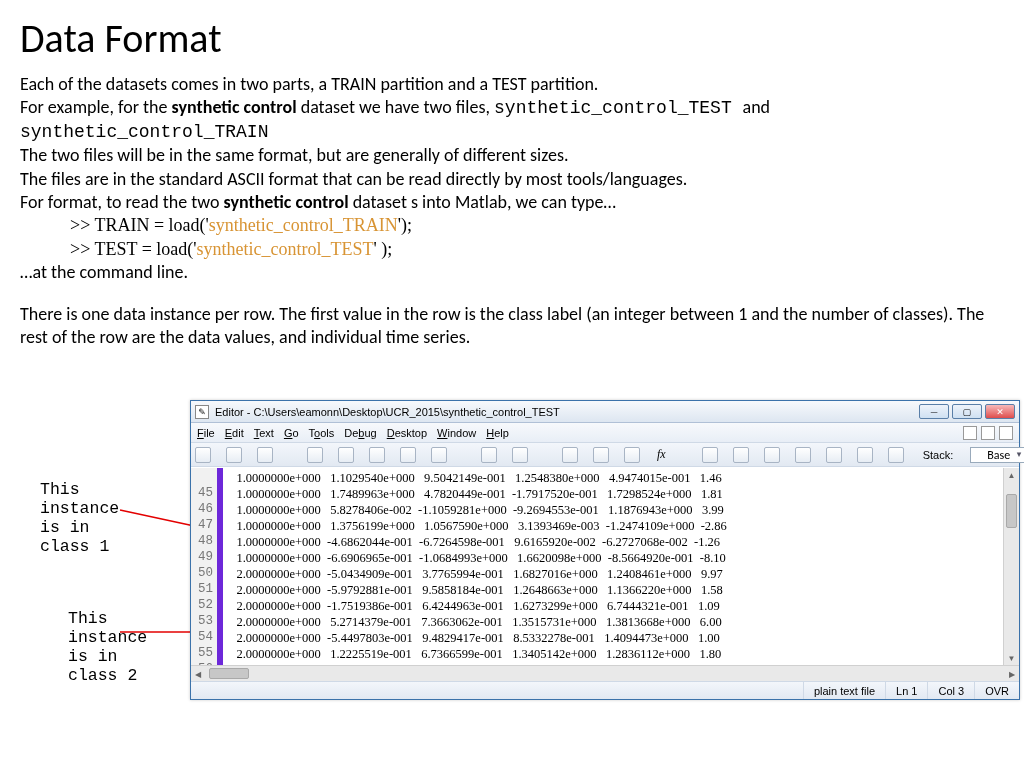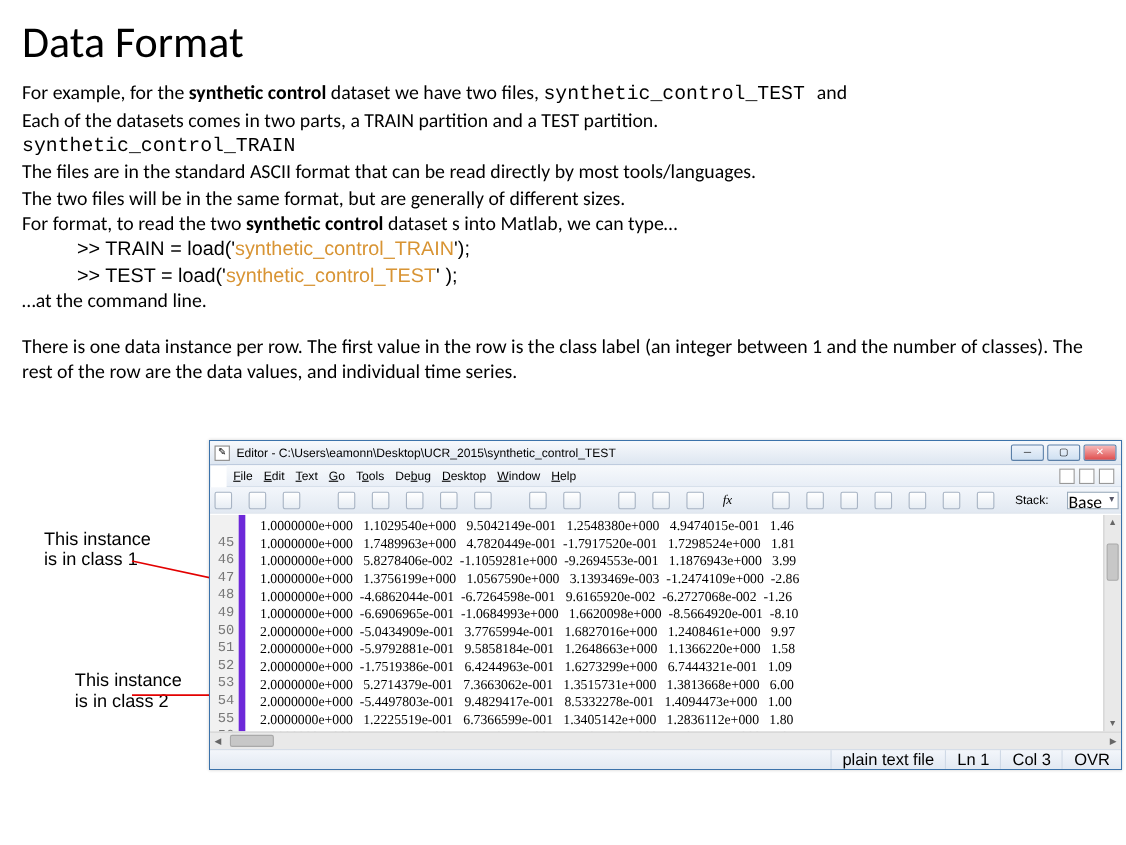--- a/index.html
+++ b/index.html
@@ -14,21 +14,21 @@
     position: relative;
     overflow: hidden;
   }
   .slide { padding: 10px 20px 0 20px; }
   .title { font-size: 40px; margin: 4px 0 10px 0; font-weight: 400; }
   .body-text { font-size: 18px; line-height: 1.3; max-width: 970px; }
   .body-text p { margin: 0; }
   .bold { font-weight: bold; }
   code, .mono { font-family: "Courier New", monospace; }
   .orange { color: #d89434; }
-  .indent { padding-left: 50px; font-family: Liberation Sans, sans-serif; font-size: 18px; }
+  .indent { padding-left: 50px; font-family: Liberation Serif, serif; font-size: 18px; }
   .spacer { height: 18px; }
 
   .workspace { position: absolute; left: 190px; top: 400px; width: 830px; height: 300px; }
   .editor {
     width: 830px; height: 300px;
     border: 1px solid #3b72aa;
     background: #fff;
     display: flex; flex-direction: column;
     font-size: 11px;
     box-shadow: 0 0 3px rgba(0,0,0,.2);
@@ -40,73 +40,73 @@
   }
   .e-titlebar .icon { width: 14px; height: 14px; background:#fff; border:1px solid #888; margin-right:6px; display:inline-flex; align-items:center; justify-content:center; font-size:9px; }
   .e-titlebar .t { flex: 1; font-family: "Segoe UI", Tahoma, sans-serif; font-size: 11px; }
   .win-btns { display:flex; gap:3px; }
   .win-btn { width:30px; height:15px; border:1px solid #5a7fa8; border-radius:2px;
     background: linear-gradient(#eef3fa,#cfe0f2); display:flex; align-items:center; justify-content:center; font-size:9px; }
   .win-btn.close { background: linear-gradient(#f7baba,#df4d4d); color:#fff; }
   .e-menubar {
     background: linear-gradient(#f7f9fc,#e8eef6); height:20px;
     display:flex; align-items:center; padding:0 6px; gap:10px;
-    border-bottom:1px solid #cfd9e6; font-family:"Segoe UI",Tahoma,sans-serif;margin-left:15px;
+    border-bottom:1px solid #cfd9e6; font-family:"Segoe UI",Tahoma,sans-serif;
   }
   .e-menubar span { font-size:11px; }
   .e-menubar span u { text-decoration: underline; }
   .e-menubar .right { margin-left:auto; display:flex; gap:4px; }
   .mb-icon { width:14px; height:14px; border:1px solid #999; background:#fff; } 
   .e-toolbar {
     background: linear-gradient(#f3f6fb,#e2e9f2); height:24px;
     display:flex; align-items:center; padding:0 4px; gap:15px;
     border-bottom:1px solid #cfd9e6;
   }
   .tb-ic { width:16px; height:16px; border:1px solid #a8b4c4; background:linear-gradient(#fff,#e7edf4); border-radius:2px; flex:0 0 auto; }
   .tb-sep { width:1px; height:16px; background:#bcc7d6; margin:0 2px; }
   .tb-label { font-size:11px; font-family:"Segoe UI",Tahoma,sans-serif; margin:0 2px 0 4px; }
-  .tb-sel { height:16px; border:1px solid #9ab; background:#fff; font-size:16px; padding:0 14px 0 0; position:relative; }
+  .tb-sel { height:16px; border:1px solid #9ab; background:#fff; font-size:12px; padding:0 14px 0 16px; position:relative; }
   .tb-sel::after { content:"▾"; position:absolute; right:3px; top:0; font-size:9px; color:#556; }
   .tb-fx { font-style:italic; font-family:serif; font-size:12px; padding:0 2px; }
   .tb-right { margin-left:auto; display:flex; gap:2px; }
   .e-body { flex:1; display:flex; overflow:hidden; border-top:1px solid #fff; }
   .gutter { width:32px; background:#f1f1f1; font-family:"Courier New",monospace; font-size:12.5px;
     color:#777; text-align:right; padding:17px 4px 2px 0; line-height:16px; border-right:6px solid #6d28d9; }
   .code-area { flex:1; font-family:Liberation Serif, serif; font-size:12.5px; line-height:16px;
     padding:2px 4px; white-space:pre; overflow:hidden; position:relative;border-radius:24px; }
   .vscroll { width:16px; background:#e9e9e9; border-left:1px solid #d0d0d0; position:relative; }
   .vscroll .thumb { position:absolute; left:2px; right:2px; top:26px; height:34px; background:#c7c7c7; border:1px solid #a9a9a9; border-radius:2px; }
   .vscroll .arrow { position:absolute; left:0; right:0; height:14px; display:flex; align-items:center; justify-content:center; font-size:8px; color:#666; }
   .vscroll .arrow.up { top:0; }
   .vscroll .arrow.down { bottom:0; }
   .e-hscroll { height:16px; background:#e9e9e9; border-top:1px solid #d0d0d0; position:relative; }
   .e-hscroll .thumb { position:absolute; top:2px; bottom:2px; left:18px; width:40px; background:#c7c7c7; border:1px solid #a9a9a9; border-radius:2px; }
   .e-hscroll .arrow { position:absolute; top:0; bottom:0; width:14px; display:flex; align-items:center; justify-content:center; font-size:8px; color:#666; }
   .e-hscroll .arrow.l { left:0; } .e-hscroll .arrow.r { right:0; }
   .e-status { height:18px; background:linear-gradient(#f3f6fb,#e2e9f2); border-top:1px solid #cfd9e6;
-    display:flex; align-items:center; font-size:15px; font-family:"Segoe UI",Tahoma,sans-serif; }
+    display:flex; align-items:center; font-size:11px; font-family:"Segoe UI",Tahoma,sans-serif; }
   .e-status .s-cell { border-left:1px solid #cfd9e6; padding:0 10px; height:100%; display:flex; align-items:center; }
   .e-status .spacer-flex { flex:1; }
-  .annotation { position:absolute; font-size:16.5px; line-height:1.15; font-family: Liberation Sans, sans-serif; }
+  .annotation { position:absolute; font-size:16.5px; line-height:1.15; font-family: Liberation Mono, monospace; }
   .circle { position:absolute; width:24px; height:20px; border:2.5px solid #e30000; border-radius:50%; }
   svg.arrow { position:absolute; overflow:visible; }
 </style>
 </head>
 <body>
 
 <div class="slide">
   <div class="title">Data Format</div>
   <div class="body-text">
+    <p>Each of the datasets comes in two parts, a TRAIN partition and a TEST partition.</p>
     <p>
       <span>For example, for the </span><span class="bold">synthetic control</span><span> dataset we have  two files, </span><span class="mono">synthetic_control_TEST </span><span> and</span>
     </p>
-    <p>Each of the datasets comes in two parts, a TRAIN partition and a TEST partition.</p>
     <p class="mono">synthetic_control_TRAIN</p>
+    <p>The two files will be in the same format, but are generally of different sizes.</p>
     <p>The files are in the standard ASCII format that can be read directly by most tools/languages.</p>
-    <p>The two files will be in the same format, but are generally of different sizes.</p>
     <p>
       <span>For format, to read the two </span><span class="bold">synthetic control</span><span> dataset s into Matlab, we can type…</span>
     </p>
     <div class="indent">
       <span>&gt;&gt; TRAIN = load('</span><span class="orange">synthetic_control_TRAIN</span><span>');</span>
     </div>
     <div class="indent">
       <span>&gt;&gt; TEST  = load('</span><span class="orange">synthetic_control_TEST</span><span>' );</span>
     </div>
     <p>…at the command line.</p>

